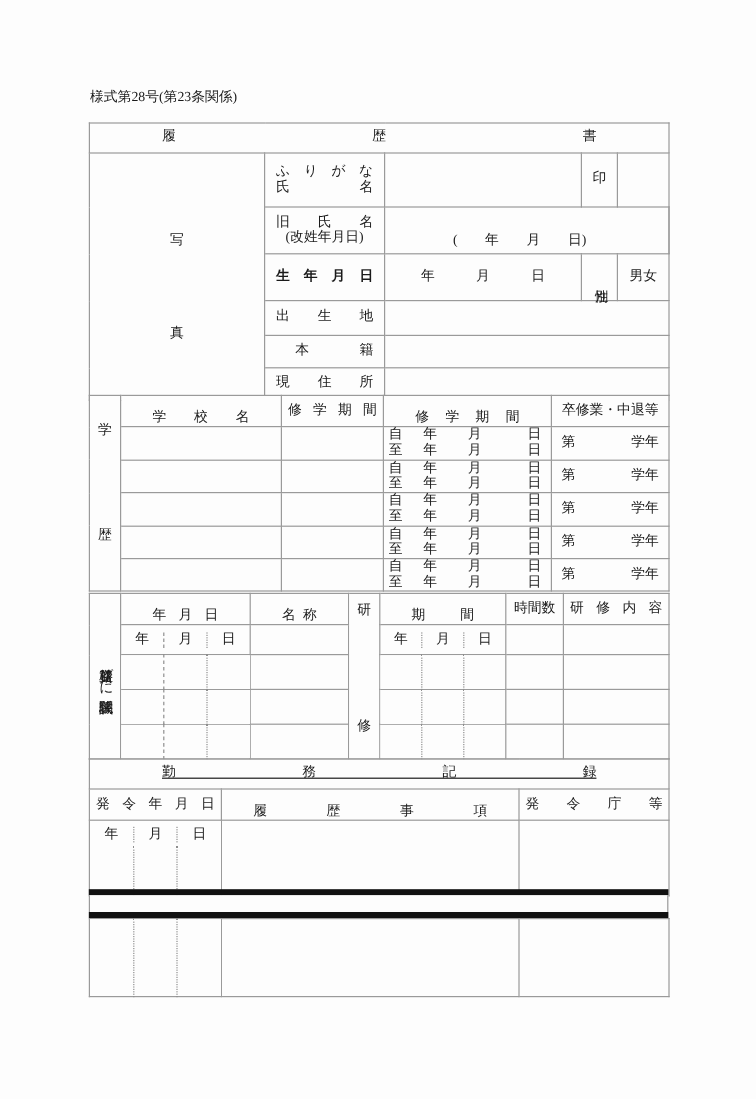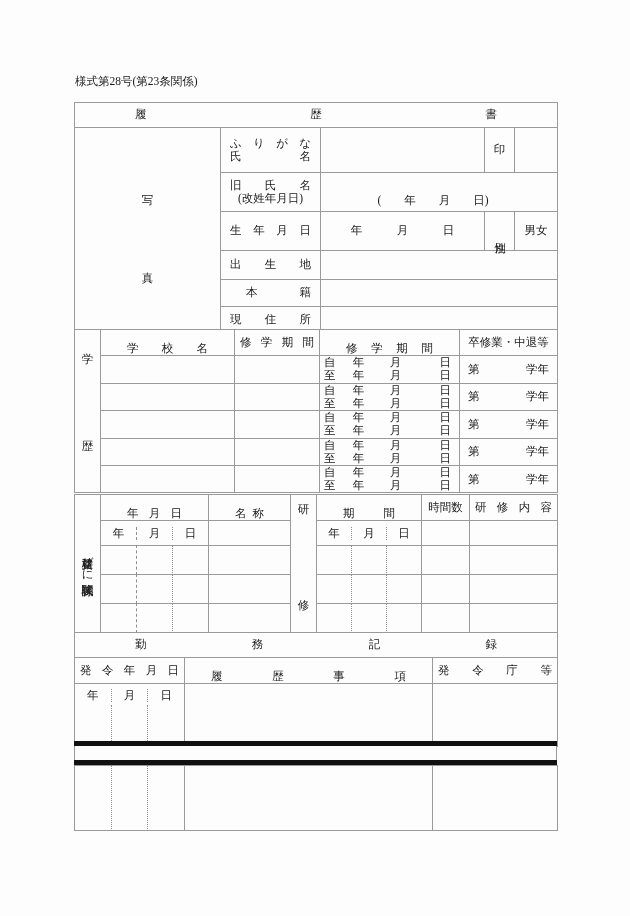--- a/index.html
+++ b/index.html
@@ -248,21 +248,21 @@
           <span class="spread">旧氏名</span>
           <span class="plain">(改姓年月日)</span>
         </td>
         <td colspan="3" style="vertical-align:bottom;padding-bottom:4px;">
           <span class="paren-line">(　　年　　月　　日)</span>
         </td>
         <td></td>
       </tr>
 
       <tr>
-        <td style="height:38px;">
+        <td style="height:38px;font-weight:bold;">
           <span class="spread">生年月日</span>
         </td>
         <td>年　　　月　　　日</td>
         <td class="vcell">
           <span class="vtext sei">性別</span>
         </td>
         <td>男女</td>
       </tr>
 
       <tr>
@@ -548,21 +548,21 @@
   </table>
 
   <table class="frm" style="top:632px;">
     <colgroup>
       <col style="width:110px">
       <col style="width:248px">
       <col style="width:125px">
     </colgroup>
     <tbody>
       <tr>
-        <td colspan="3" style="height:24px;">
+        <td colspan="3" style="height:24px;text-decoration:underline;">
           <span class="spread-xwide">勤務記録</span>
         </td>
       </tr>
       <tr>
         <td style="height:22px;">
           <span class="spread-tight">発令年月日</span>
         </td>
         <td>
           <span class="spread-wide">履歴事項</span>
         </td>

